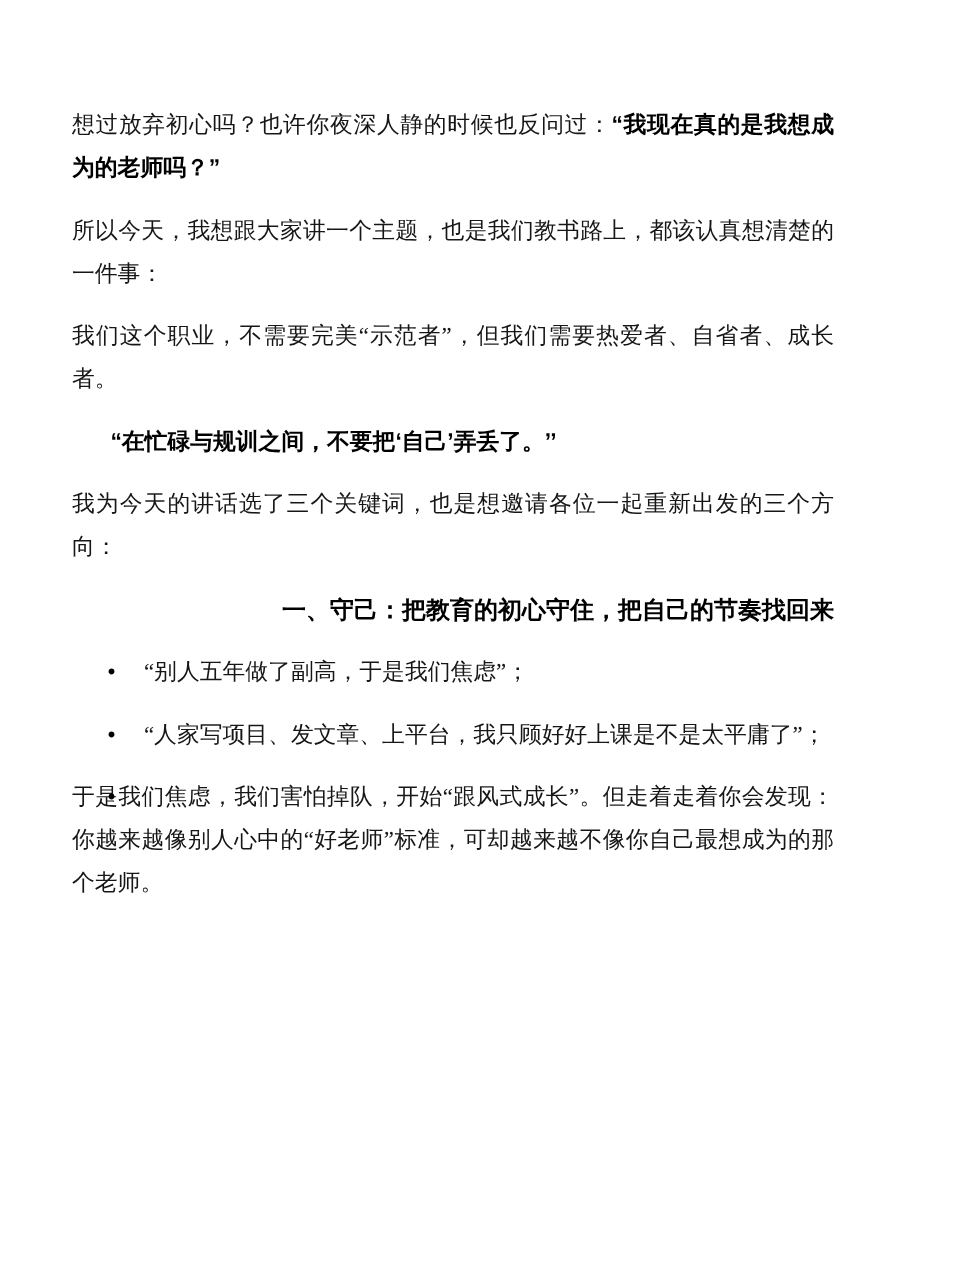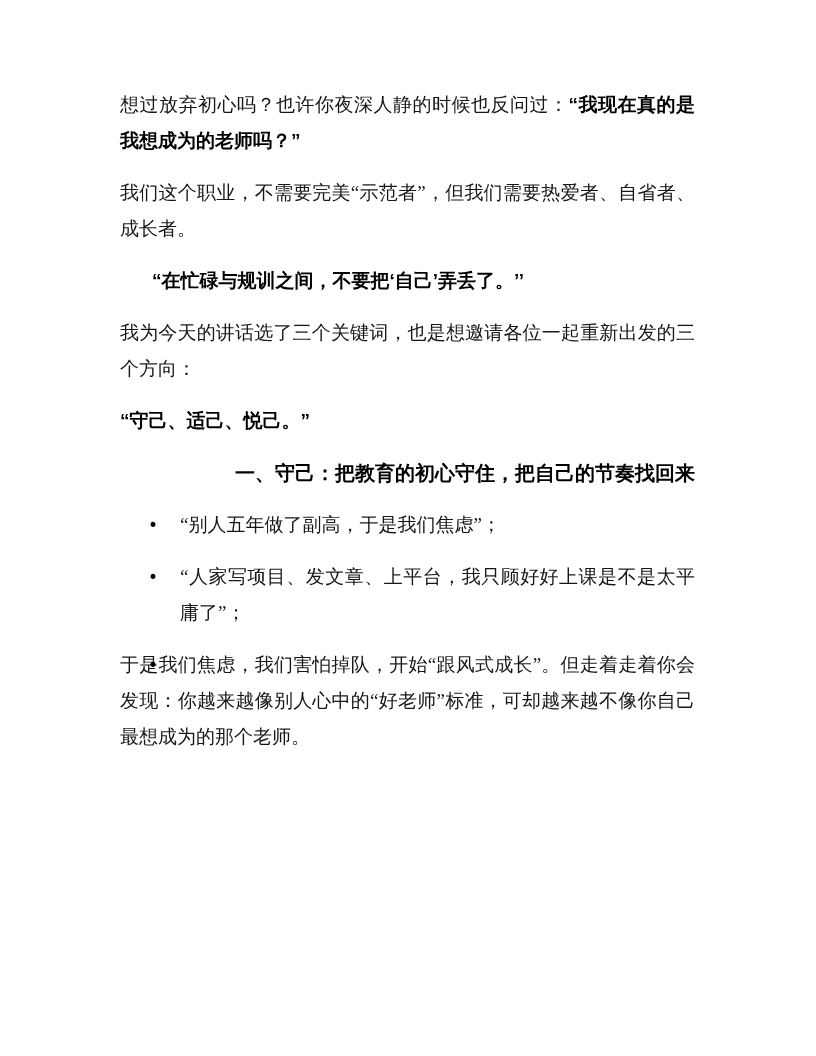--- a/index.html
+++ b/index.html
@@ -5,21 +5,21 @@
   * { box-sizing: border-box; }
   html, body { margin: 0; padding: 0; }
   body {
     width: 816px;
     height: 1056px;
     background: #ffffff;
   }
   .page {
     width: 816px;
     height: 1056px;
-    padding: 87px 121px 40px 120px;
+    padding: 87px 121px 40px 60px;
     background: #ffffff;
     color: #161616;
     font-family: "Liberation Serif", "DejaVu Serif", serif;
     font-size: 19px;
     line-height: 36px;
     overflow: hidden;
   }
   .block {
     margin: 0 0 16px 0;
     text-align: justify;
@@ -61,24 +61,24 @@
     font-size: 17px;
     color: #000000;
   }
 </style>
 </head>
 <body>
 
 <main class="page">
   <div>
       <p class="block p"><span>想过放弃初心吗？也许你夜深人静的时候也反问过：</span><b>“我现在真的是我想成为的老师吗？”</b></p>
+      <p class="block p"><span>所以今天，我想跟大家讲一个主题，也是我们教书路上，都该认真想清楚的一件事：</span></p>
       <p class="block p"><span>我们这个职业，不需要完美“示范者”，但我们需要热爱者、自省者、成长者。</span></p>
       <p class="block quote"><b>“在忙碌与规训之间，不要把‘自己’弄丢了。’’</b></p>
       <p class="block p"><span>我为今天的讲话选了三个关键词，也是想邀请各位一起重新出发的三个方向：</span></p>
-      <p class="block keywords"><b>“守己、适己、悦己。”</b></p>
       <h2 class="block heading"><b>一、守己：把教育的初心守住，把自己的节奏找回来</b></h2>
       <ul class="list">
         <li class="list-item"><span class="marker">•</span><span>“别人五年做了副高，于是我们焦虑”；</span></li>
         <li class="list-item"><span class="marker">•</span><span>“人家写项目、发文章、上平台，我只顾好好上课是不是太平庸了”；</span></li>
         <li class="list-item"><span class="marker">•</span></li>
       </ul>
       <p class="block p"><span>于是我们焦虑，我们害怕掉队，开始“跟风式成长”。但走着走着你会发现：你越来越像别人心中的“好老师”标准，可却越来越不像你自己最想成为的那个老师。</span></p>
     </div>
 </main>
 

